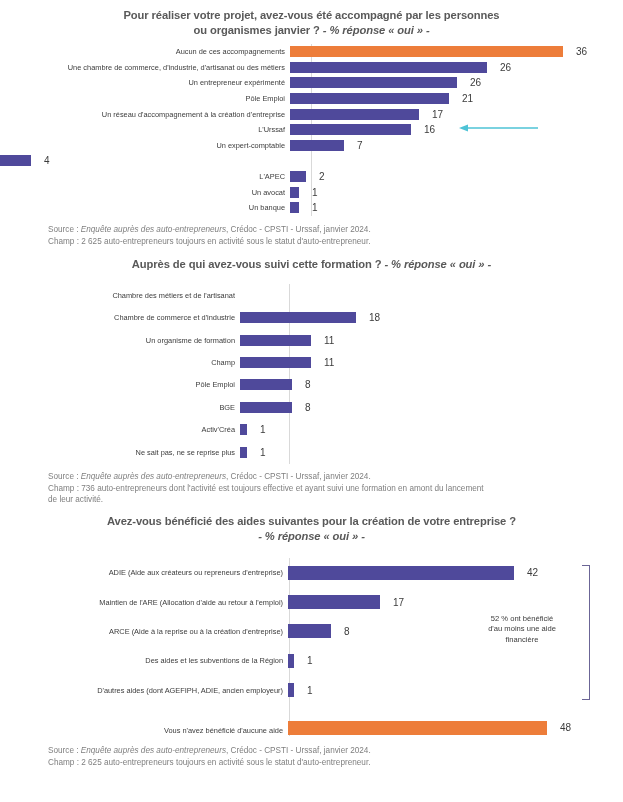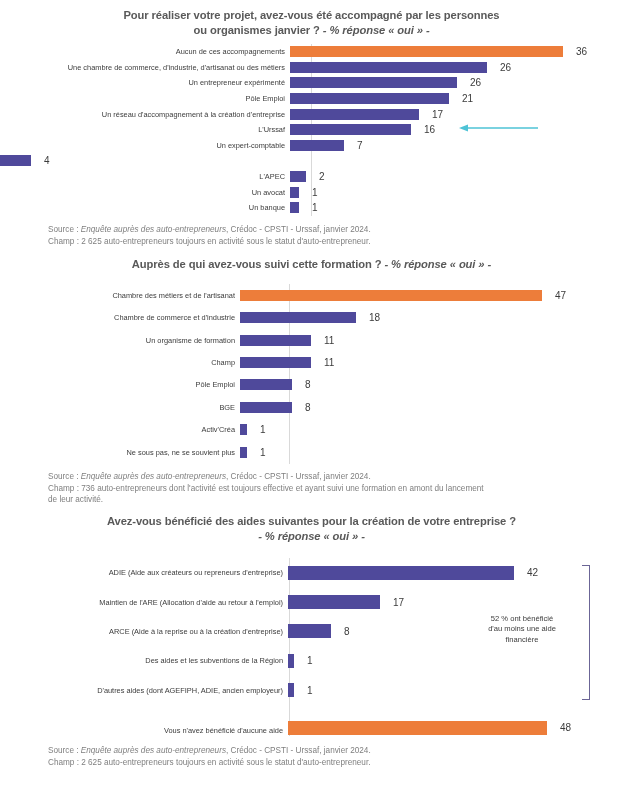--- a/index.html
+++ b/index.html
@@ -226,24 +226,20 @@
 </div>
 
 <div class="chart-block" id="chart2">
   <div class="chart-title">
     <span>Auprès de qui avez-vous suivi cette formation ?</span><span class="sub-italic"> - % réponse « oui » -</span>
   </div>
   <div class="plot" style="margin-top:12px;">
     <div class="axis-line"></div>
     <div class="row">
       <div class="cat-label">Chambre des métiers et de l'artisanat</div>
-      <div class="bar-wrap">
-        <div class="bar accent" style="width:302px"></div>
-        <div class="bar-value">47</div>
-      </div>
     </div>
     <div class="row">
       <div class="cat-label">Chambre de commerce et d'industrie</div>
       <div class="bar-wrap">
         <div class="bar" style="width:116px"></div>
         <div class="bar-value">18</div>
       </div>
     </div>
     <div class="row">
       <div class="cat-label">Un organisme de formation</div>
@@ -274,21 +270,21 @@
       </div>
     </div>
     <div class="row">
       <div class="cat-label">Activ'Créa</div>
       <div class="bar-wrap">
         <div class="bar" style="width:7px"></div>
         <div class="bar-value">1</div>
       </div>
     </div>
     <div class="row">
-      <div class="cat-label">Ne sous pas, ne se souvient plus</div>
+      <div class="cat-label">Ne sait pas, ne se reprise plus</div>
       <div class="bar-wrap">
         <div class="bar" style="width:7px"></div>
         <div class="bar-value">1</div>
       </div>
     </div>
   </div>
   <div class="source-block" style="margin-top:7px;">
     <div><span>Source : </span><span class="it">Enquête auprès des auto-entrepreneurs</span><span>, Crédoc - CPSTI - Urssaf, janvier 2024.</span></div>
     <div>Champ : 736 auto-entrepreneurs dont l'activité est toujours effective et ayant suivi une formation en amont du lancement</div>
     <div>de leur activité.</div>

